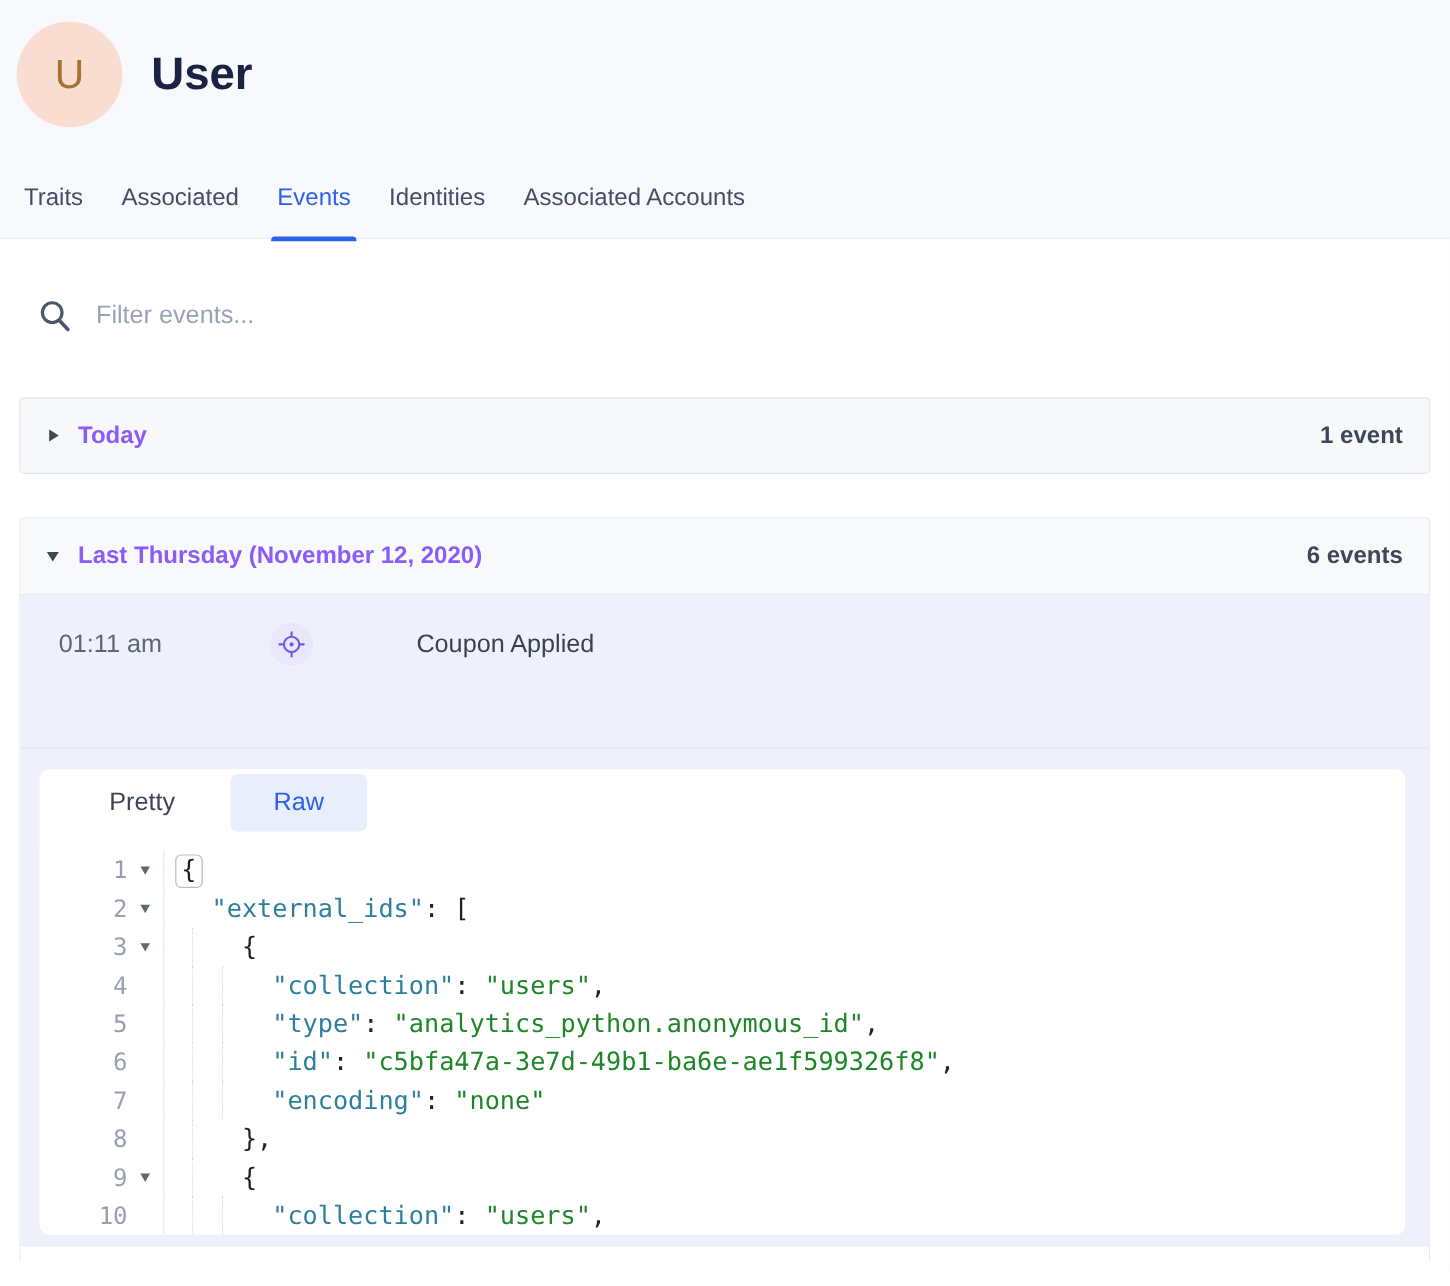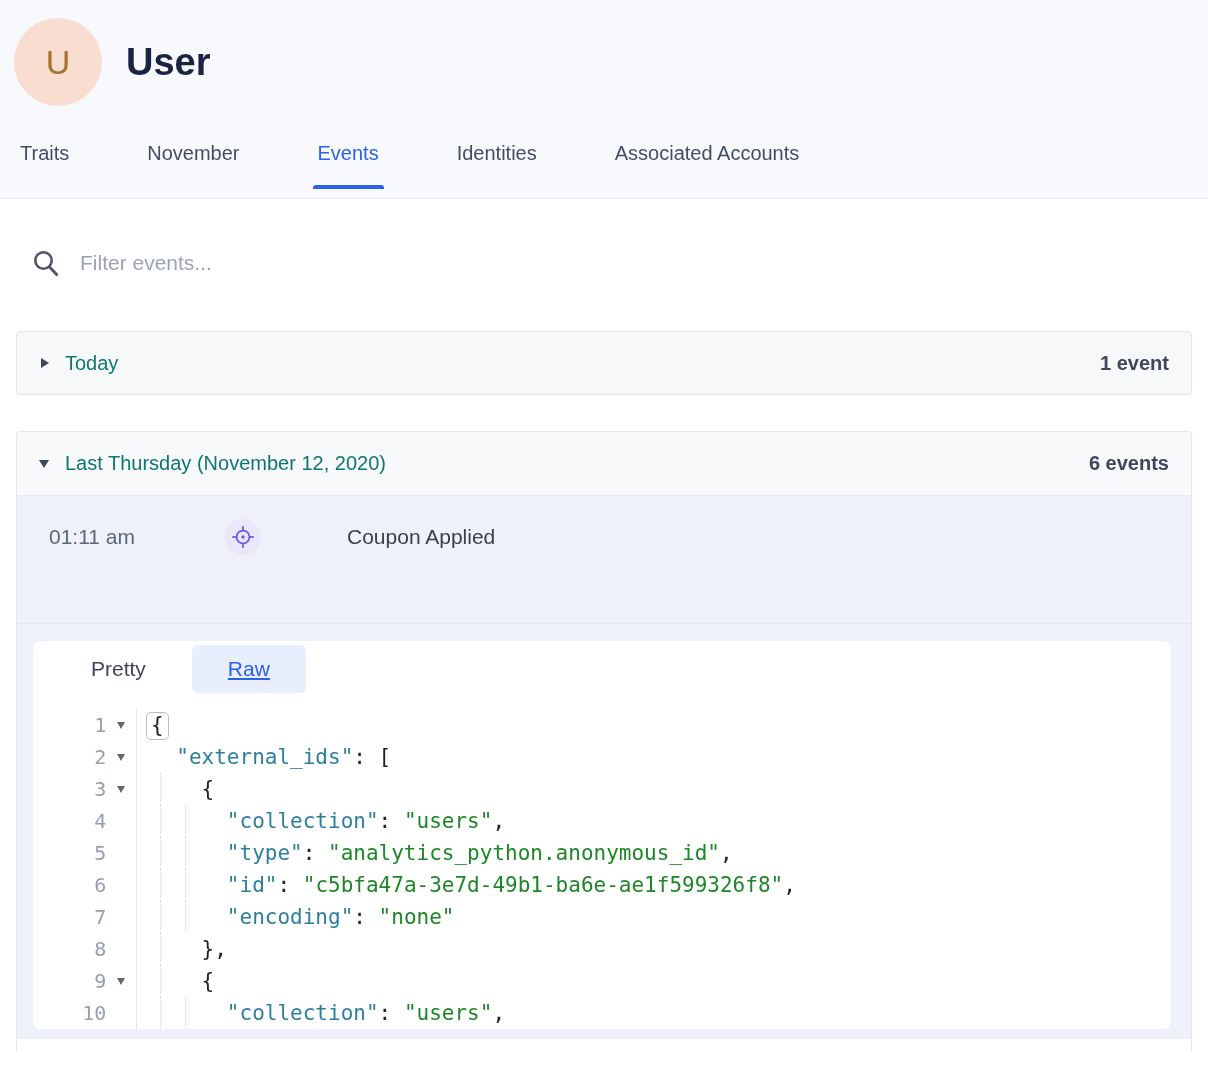--- a/index.html
+++ b/index.html
@@ -7,21 +7,21 @@
     font-family:"Liberation Sans", sans-serif; }
 
   
   .top-header { background:#f8f9fc; border-bottom:1px solid #e8eaef; height:199px; }
   .id-row { display:flex; align-items:center; padding:18px 0 0 14px; }
   .avatar { width:88px; height:88px; border-radius:50%; background:#f8ddd0;
     display:flex; align-items:center; justify-content:center;
     color:#a4732f; font-size:34px; font-weight:400; }
   .page-title { margin-left:24px; font-size:38px; font-weight:700; color:#1b2342; }
 
-  .tabs { display:flex; gap:78px; padding:0 0 0 20px; margin-top:36px; }
+  .tabs { display:flex; gap:32px; padding:0 0 0 20px; margin-top:48px; }
   .tab { position:relative; font-size:20px; color:#434e66; padding-bottom:24px; cursor:pointer; }
   .tab.active { color:#2c62ea; }
   .tab.active::after { content:""; position:absolute; left:-5px; right:-5px; bottom:0;
     height:4px; background:#2c62ea; border-radius:3px 3px 0 0; }
 
   
   .filter-row { display:flex; align-items:center; margin:44px 16px 0 32px; height:40px; }
   .search-icon { width:28px; height:29px; flex:none; }
   .filter-input { border:none; outline:none; background:transparent; margin-left:20px;
     font-size:21px; color:#4c1d95; width:900px; font-family:"Liberation Sans", sans-serif; }
@@ -29,21 +29,21 @@
 
   
   .group-card { margin:48px 16px 0 16px; background:#f7f8fa; border:1px solid #e3e6eb;
     border-radius:4px; height:64px; display:flex; align-items:center;
     justify-content:space-between; padding:0 22px 0 24px; cursor:pointer; }
   .group-left { display:flex; align-items:center; }
   .tri-right { width:0; height:0; border-left:8px solid #3d4757;
     border-top:5.5px solid transparent; border-bottom:5.5px solid transparent; }
   .tri-down { width:0; height:0; border-top:8px solid #3d4757;
     border-left:5.5px solid transparent; border-right:5.5px solid transparent; }
-  .group-label { margin-left:16px; font-size:20px; font-weight:400; color:#0f766e; }
+  .group-label { margin-left:16px; font-size:20px; font-weight:700; color:#8b5cf6; }
   .group-count { font-size:20px; font-weight:600; color:#3d4757; }
 
   
   .section { margin:36px 16px 0 16px; border:1px solid #e3e6eb; border-bottom:none;
     border-radius:4px 4px 0 0; overflow:hidden; }
   .section-header { background:#f8f9fa; height:64px; display:flex; align-items:center;
     justify-content:space-between; padding:0 22px 0 22px; border-bottom:1px solid #e7e9ee; cursor:pointer; }
   .event-row { background:#eef1f9; height:128px; border-bottom:1px solid #e3e6f0;
     display:flex; align-items:center; padding:0 0 46px 32px; cursor:pointer;gap:48px; }
   .event-time { font-size:21px; color:#5d6678; width:108px; }
@@ -51,21 +51,21 @@
     margin-left:20px; display:flex; align-items:center; justify-content:center; flex:none; }
   .event-name { margin-left:38px; font-size:21px; font-weight:500; color:#39414e; }
 
   
   .payload-area { background:#eef1f9; padding:17px 20px 10px 16px; }
   .code-card { background:#ffffff; border-radius:8px; overflow:hidden; }
   .toolbar { display:flex; align-items:center; padding:4px 0 16px 38px; }
   .view-btn { border:none; background:transparent; font-size:21px; font-weight:500;
     color:#3e4655; cursor:pointer; padding:12px 20px; border-radius:6px;
     font-family:"Liberation Sans", sans-serif; }
-  .view-btn.selected { background:#e9eefc; color:#2b61ea; margin-left:26px; padding:12px 36px;text-decoration:underline; }
+  .view-btn.selected { background:#e9eefc; color:#2b61ea; margin-left:26px; padding:12px 36px; }
 
   
   .code-editor { font-family:"DejaVu Sans Mono", monospace; font-size:21px; }
   .cl { display:flex; height:32px; line-height:32px; }
   .gut { width:104px; flex:none; display:flex; border-right:1px solid #e7e7ea; background:#fff; }
   .lnum { width:74px; text-align:right; color:#96a0b2; font-size:20px; }
   .fold { width:30px; display:flex; align-items:center; justify-content:center; cursor:pointer; }
   .tri-fold { width:0; height:0; border-top:7px solid #5f6775;
     border-left:4.5px solid transparent; border-right:4.5px solid transparent; }
   .ctext { white-space:pre; padding-left:14px; color:#1c1f26; position:relative; }
@@ -80,21 +80,21 @@
 </head>
 <body>
 
 <div class="top-header">
   <div class="id-row">
     <div class="avatar">U</div>
     <div class="page-title">User</div>
   </div>
   <div class="tabs">
     <div class="tab">Traits</div>
-    <div class="tab">November</div>
+    <div class="tab">Associated</div>
     <div class="tab active">Events</div>
     <div class="tab">Identities</div>
     <div class="tab">Associated Accounts</div>
   </div>
 </div>
 
 <div class="filter-row">
   <svg class="search-icon" viewBox="0 0 28 29" fill="none">
     <circle cx="11.5" cy="11.5" r="8.2" stroke="#4e5669" stroke-width="2.6"></circle>
     <line x1="17.6" y1="18.1" x2="24.6" y2="25.6" stroke="#4e5669" stroke-width="3" stroke-linecap="round"></line>

